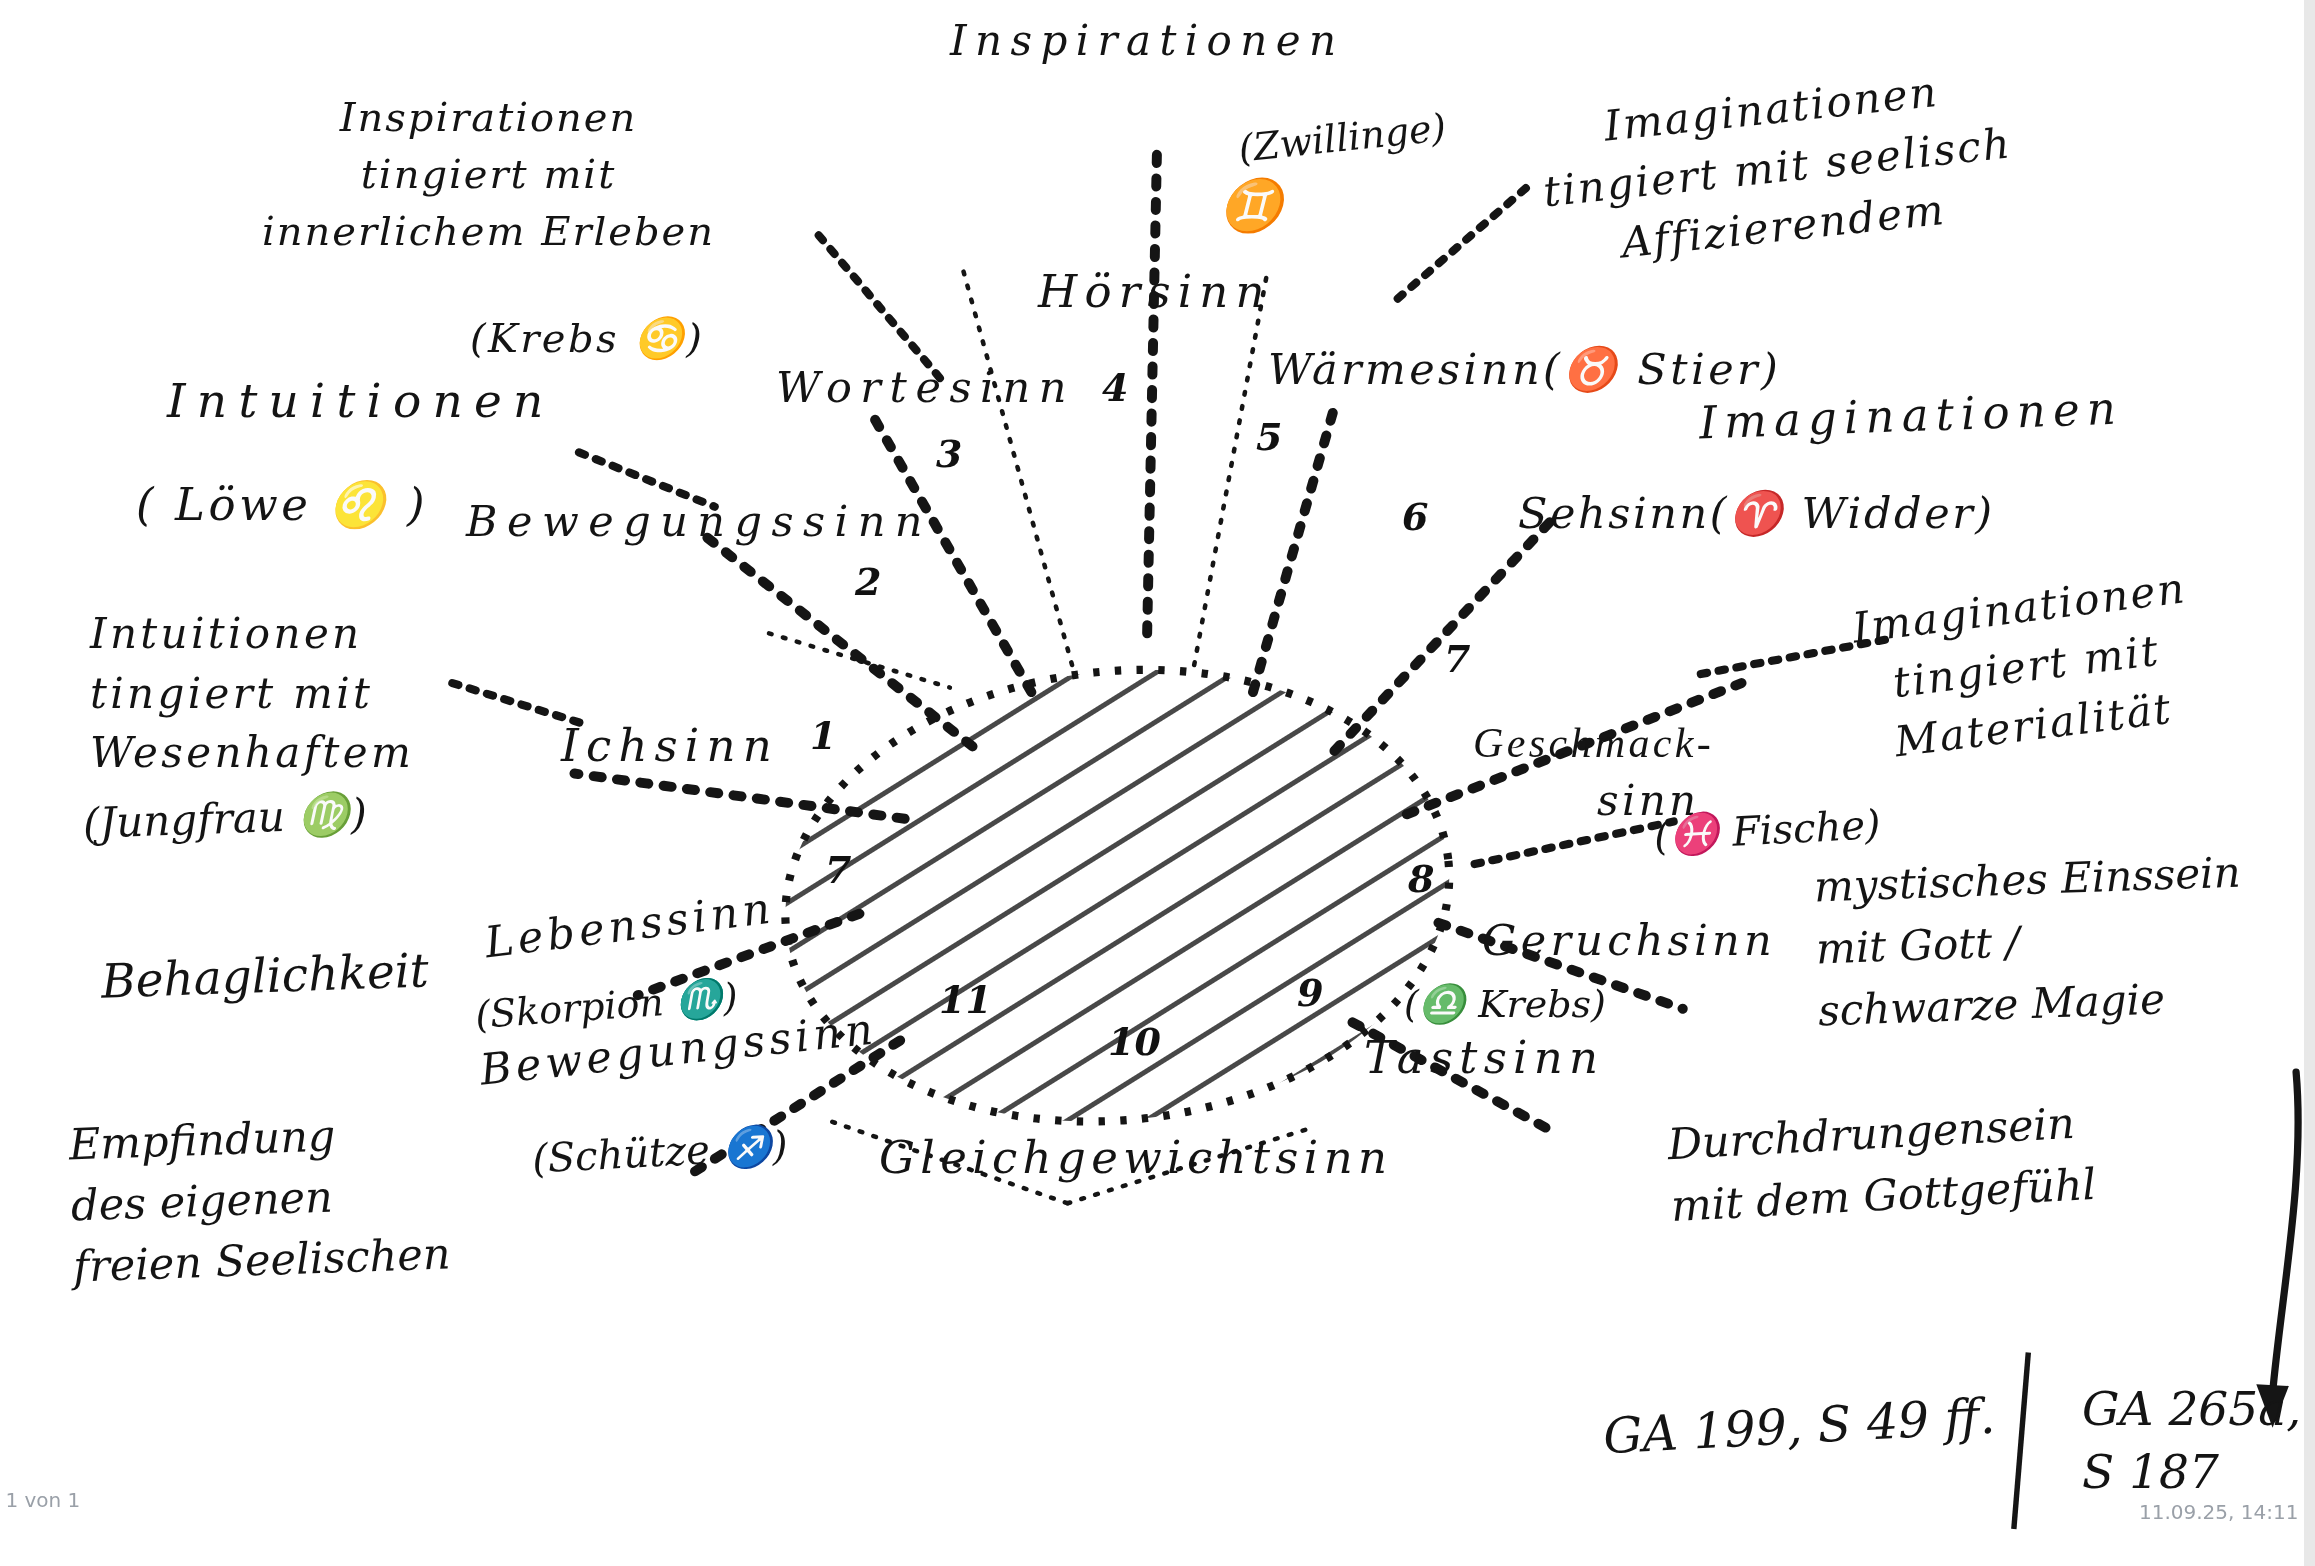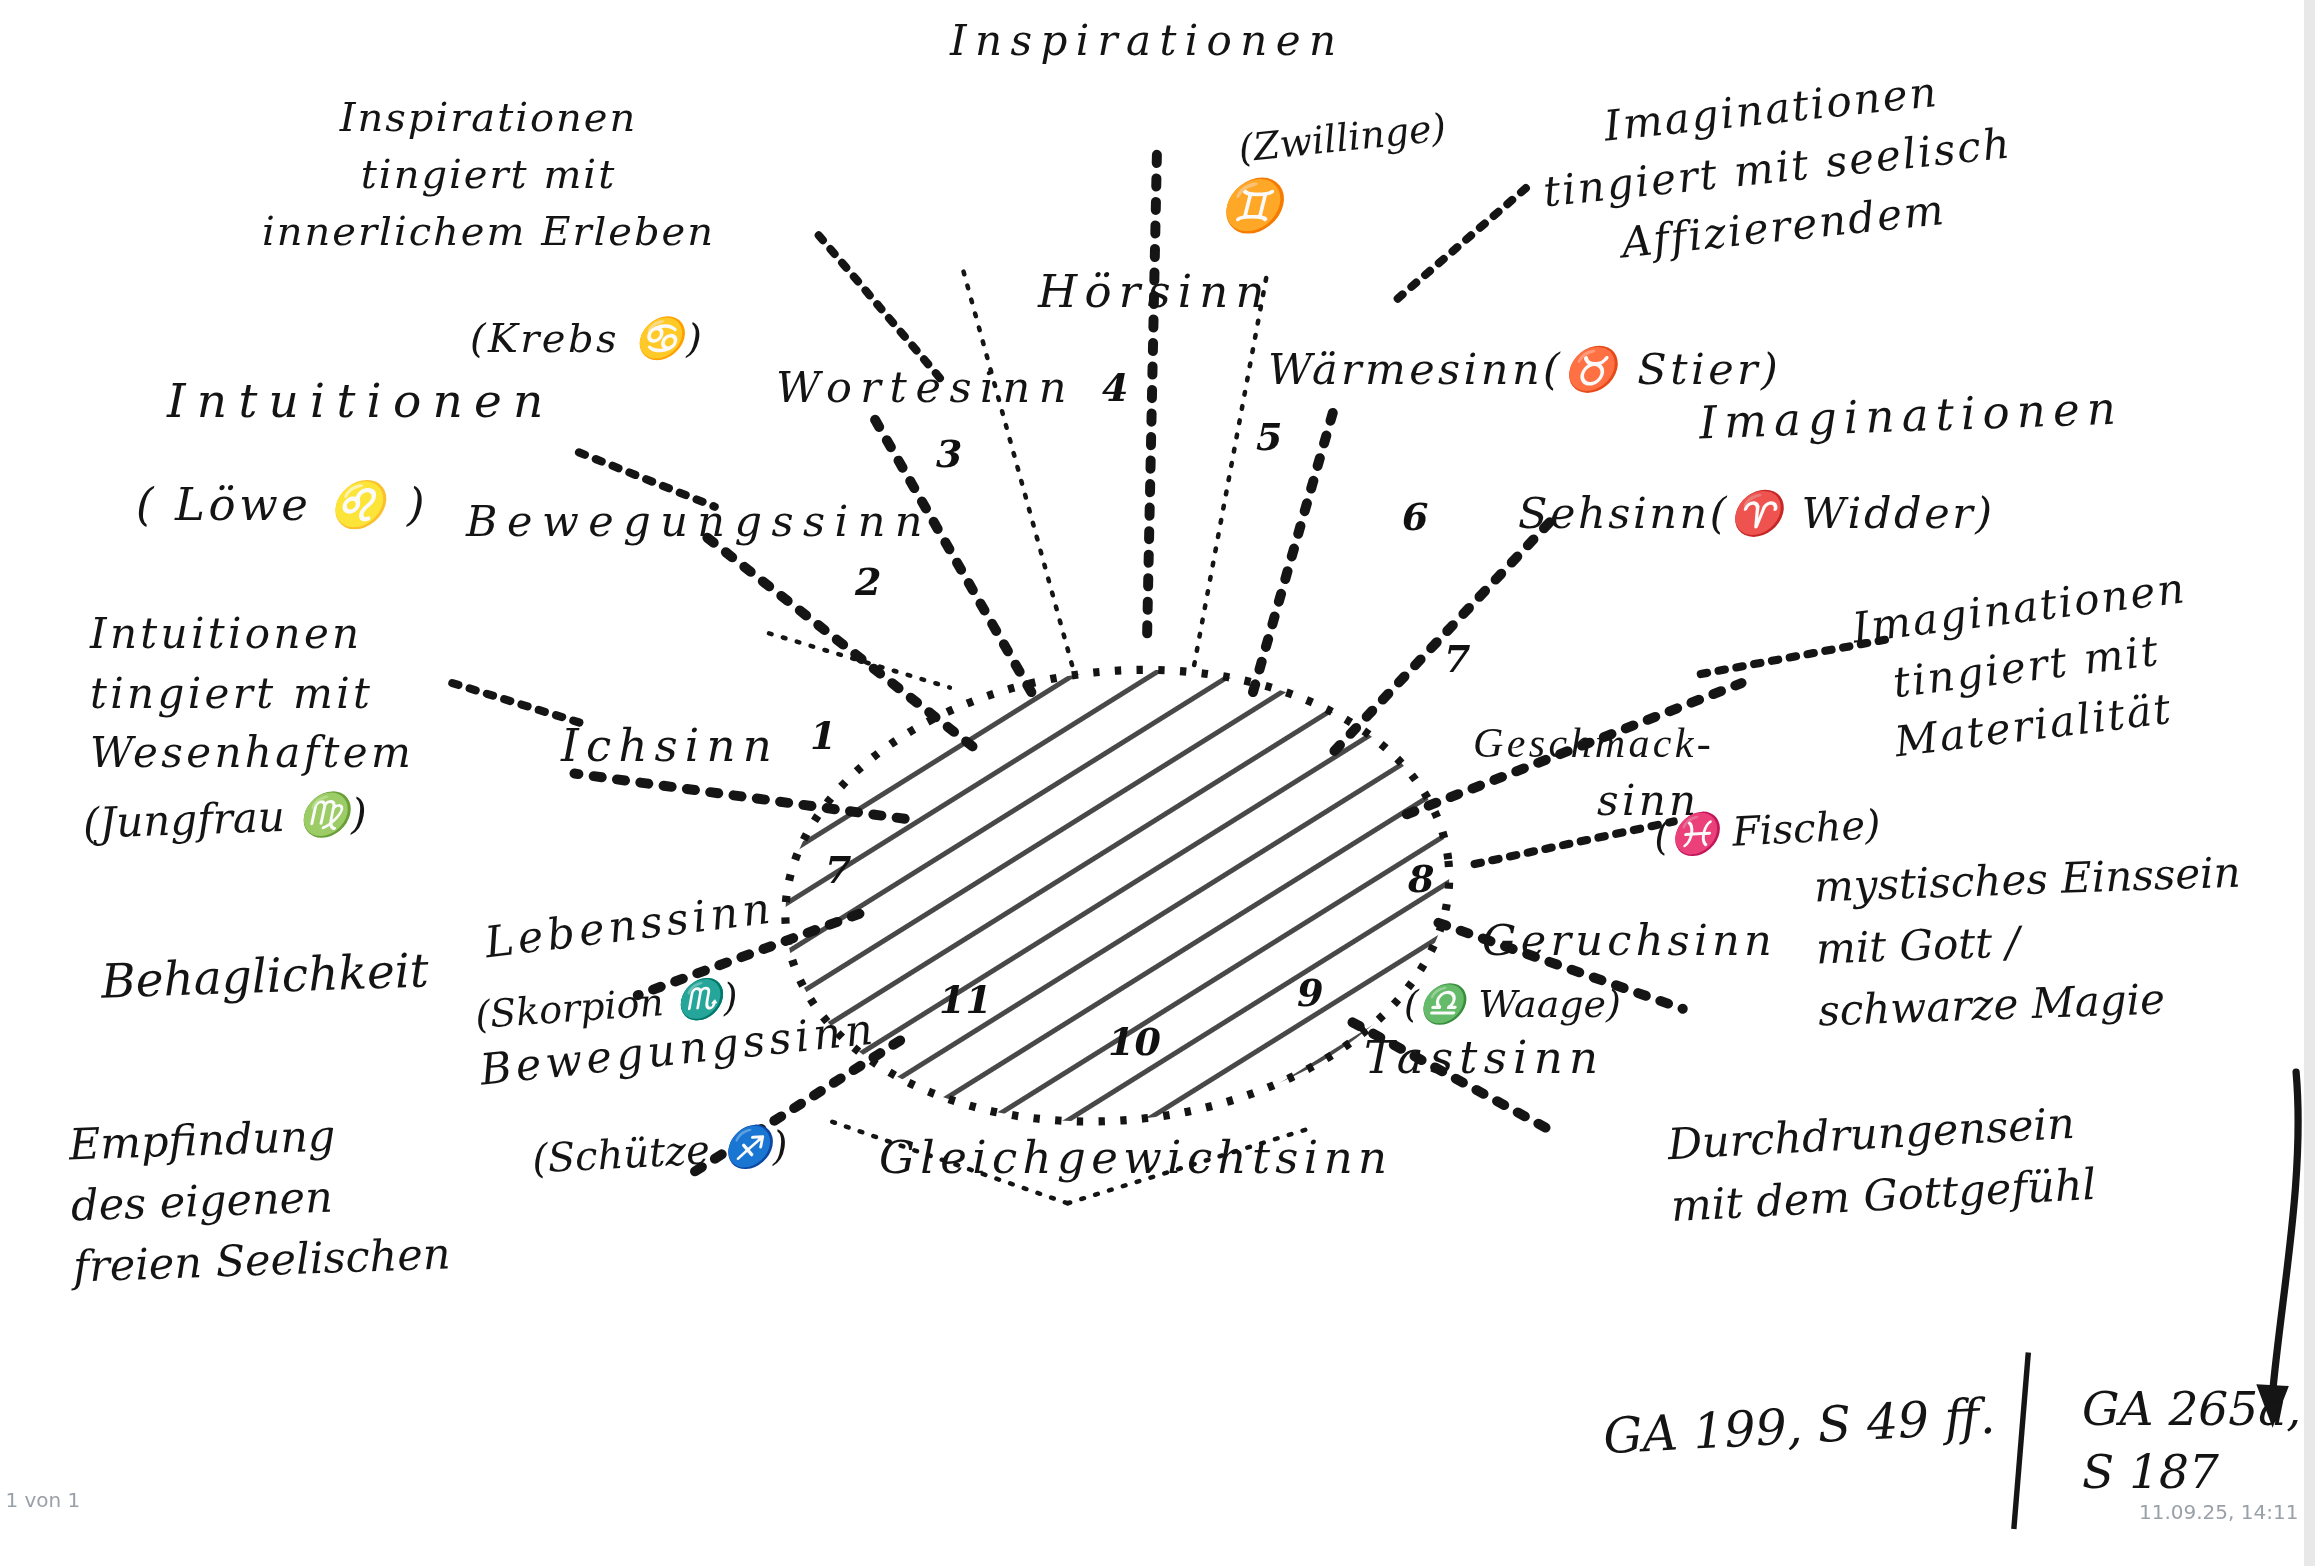--- a/index.html
+++ b/index.html
@@ -131,21 +131,21 @@
     <div>Imaginationen</div>
     <div>tingiert mit</div>
     <div>Materialität</div>
   </div>
 
   <div class="t hand" style="left:1473px;top:719px;font-size:42px;letter-spacing:0.08em;font-family:Liberation Serif, serif;">Geschmack-</div>
   <div class="t hand" style="left:1597px;top:776px;font-size:42px;letter-spacing:0.08em;">sinn</div>
   <div class="t script" style="left:1654px;top:807px;font-size:40px;transform:rotate(-3deg);">(♓ Fische)</div>
 
   <div class="t hand" style="left:1482px;top:915px;font-size:43px;letter-spacing:0.1em;">Geruchsinn</div>
-  <div class="t script" style="left:1404px;top:982px;font-size:38px;">(♎ Waage)</div>
+  <div class="t script" style="left:1404px;top:982px;font-size:38px;">(♎ Krebs)</div>
 
   <div class="t hand" style="left:1364px;top:1031px;font-size:45px;letter-spacing:0.14em;">Tastsinn</div>
 
   <div class="t script block" style="left:1816px;top:849px;font-size:42px;line-height:1.48;transform:rotate(-2deg);">
     <div>mystisches Einssein</div>
     <div>mit Gott /</div>
     <div>schwarze Magie</div>
   </div>
 
   <div class="t script block" style="left:1669px;top:1102px;font-size:43px;line-height:1.45;transform:rotate(-3deg);">

